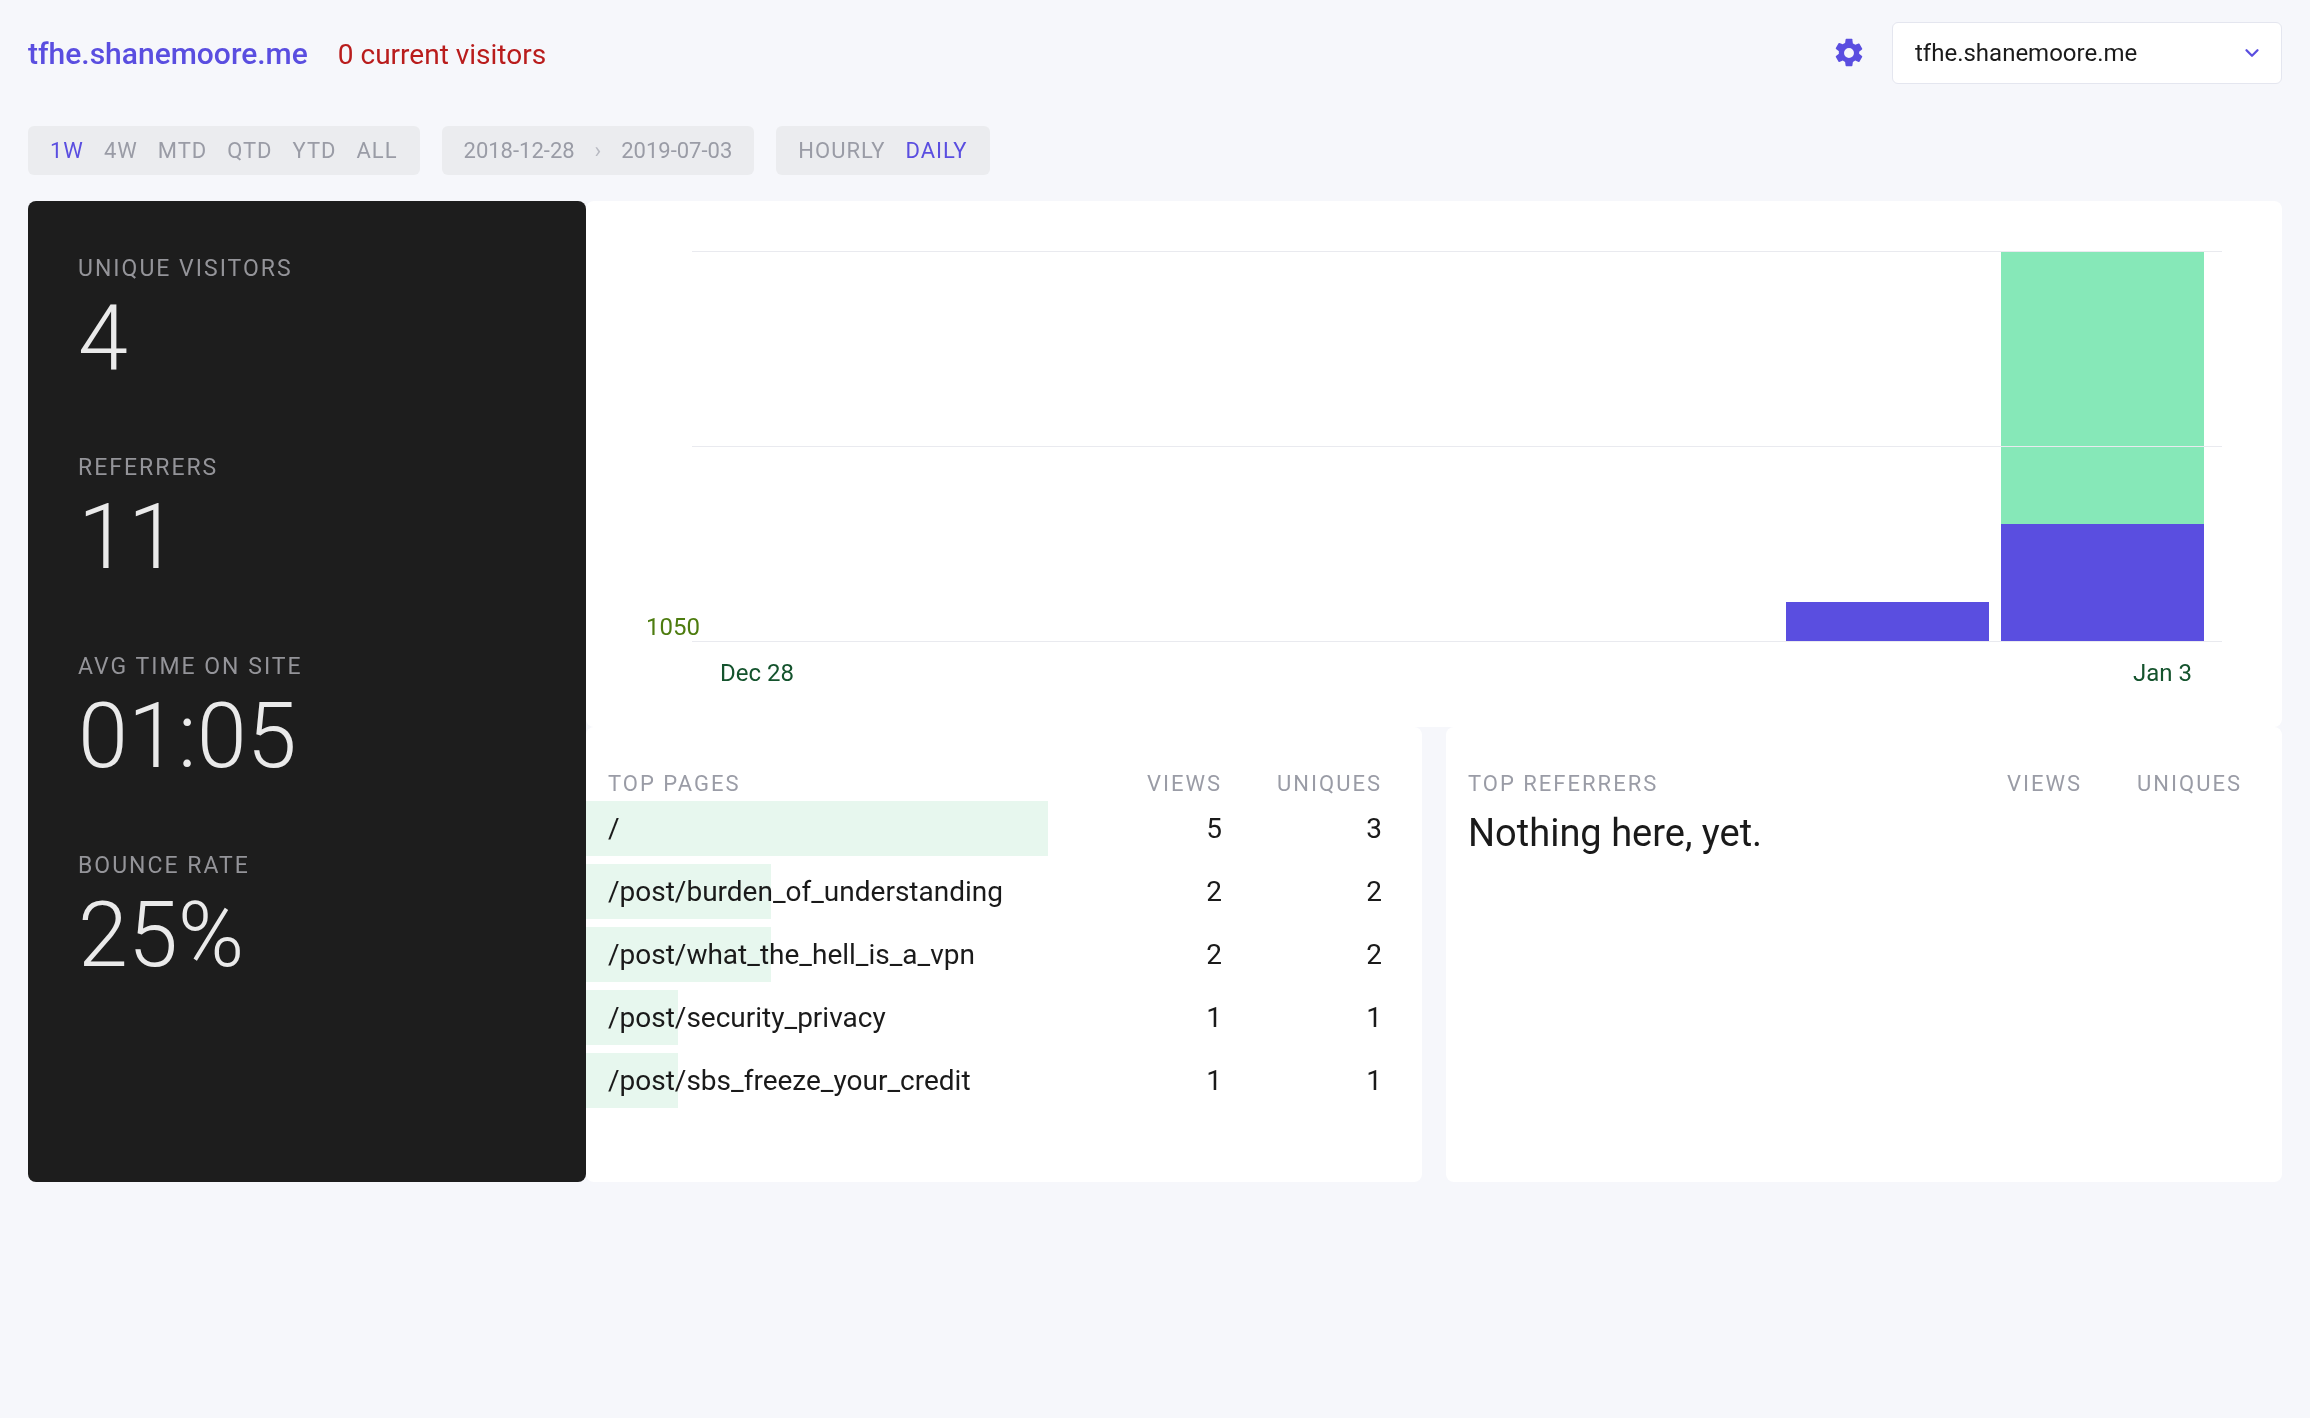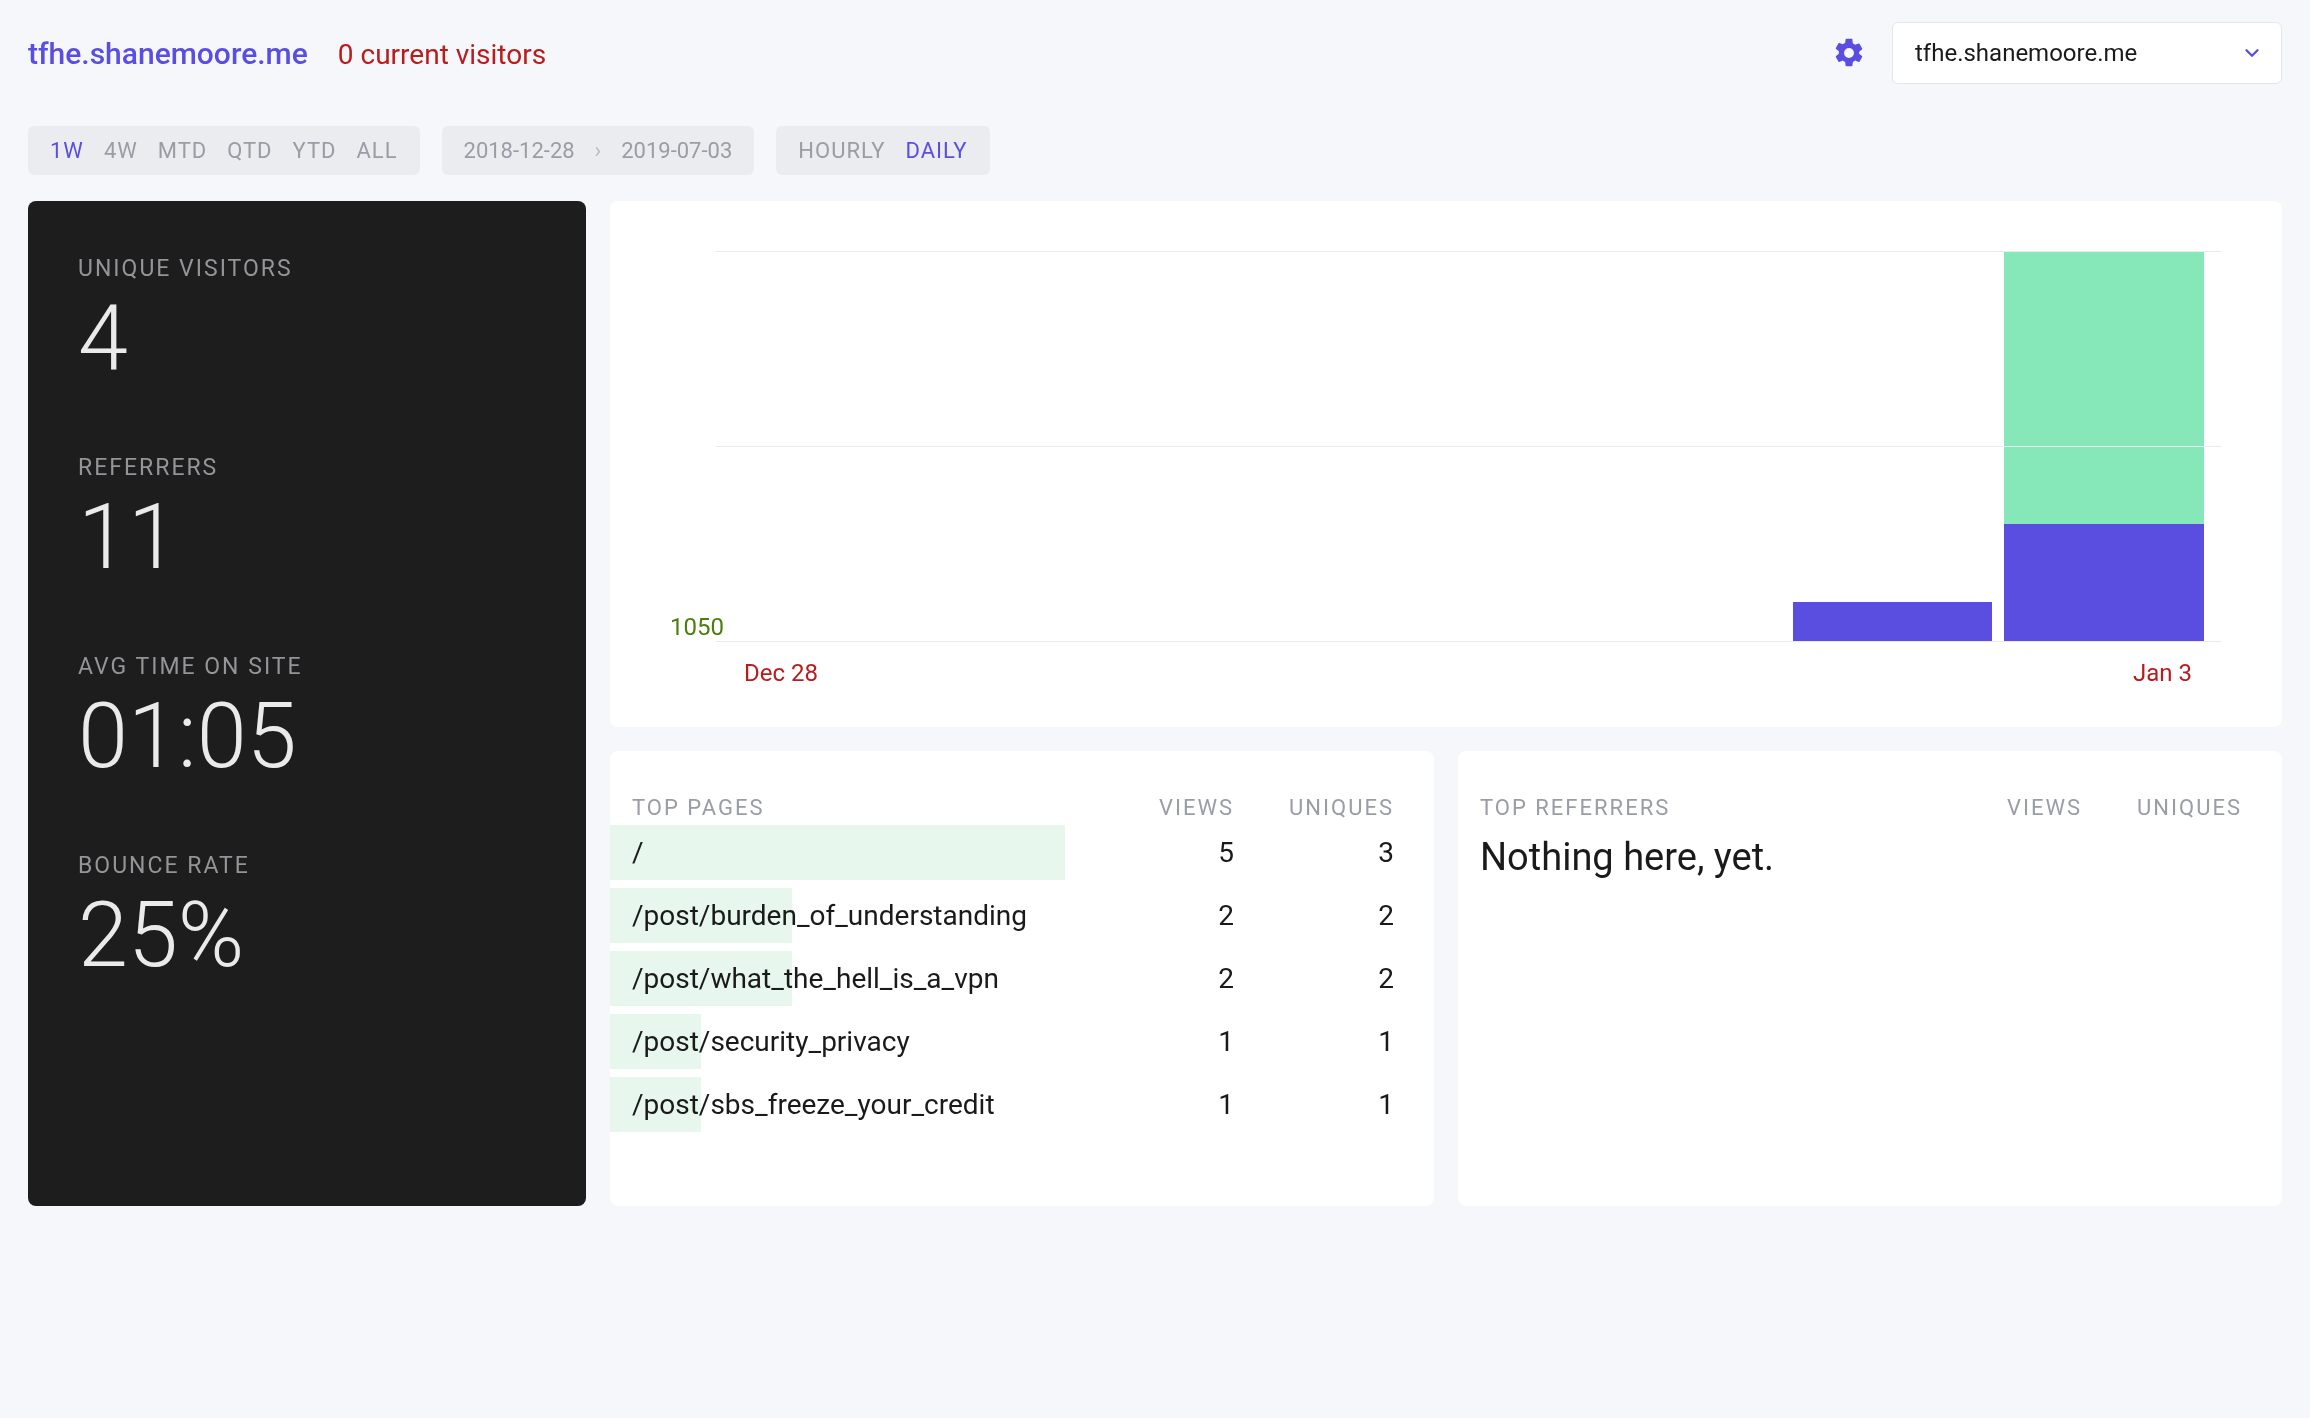--- a/index.html
+++ b/index.html
@@ -71,21 +71,20 @@
   }
   .pill .opt { cursor: pointer; letter-spacing: 1px; }
   .pill .opt.active { color: #5a4ee0; }
   .pill .sep { color: #b8bac2; }
 
   
   .grid {
     display: grid;
     grid-template-columns: 558px 1fr;
     grid-template-rows: auto auto;
-    gap: 24px;
   }
 
   
   .stats {
     grid-row: 1 / span 2;
     background: #1d1d1d;
     border-radius: 8px;
     padding: 54px 50px 60px 50px;
     color: #fff;
     display: flex;
@@ -148,21 +147,21 @@
   }
   .bar-stack {
     width: 100%;
     display: flex; flex-direction: column; justify-content: flex-end;
     height: 100%;
   }
   .seg-top { background: #86e8b8; width:100%; }
   .seg-bot { background: #5a4ee0; width:100%; }
   .x-axis {
     display: flex; justify-content: space-between;
-    color: #b91c1c; font-size: 24px;
+    color: #14532d; font-size: 24px;
     margin-top: 18px;
     padding: 0 30px 0 74px;
   }
 
   
   .bottom-row {
     display: grid;
     grid-template-columns: 1fr 1fr;
     gap: 24px;
   }

